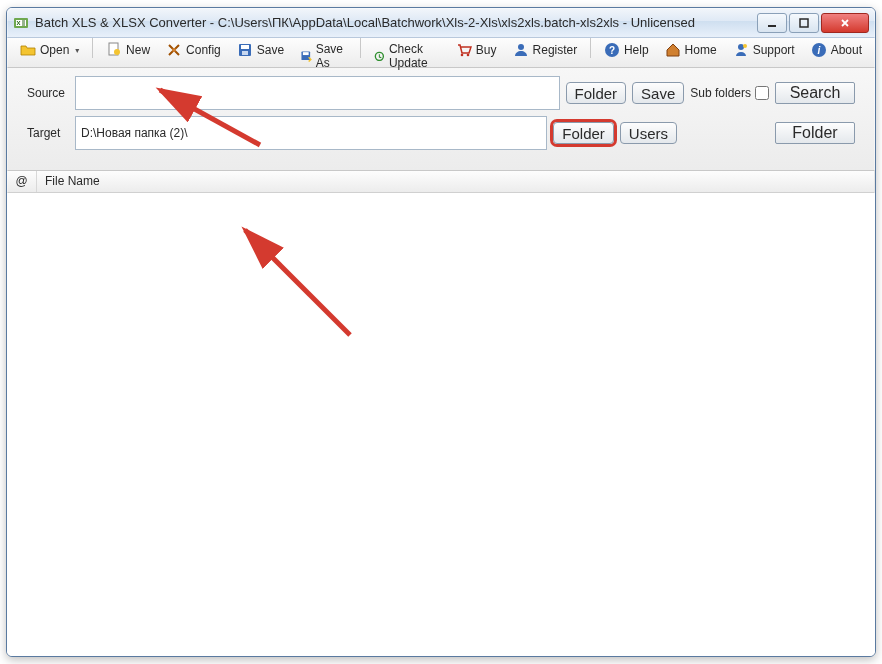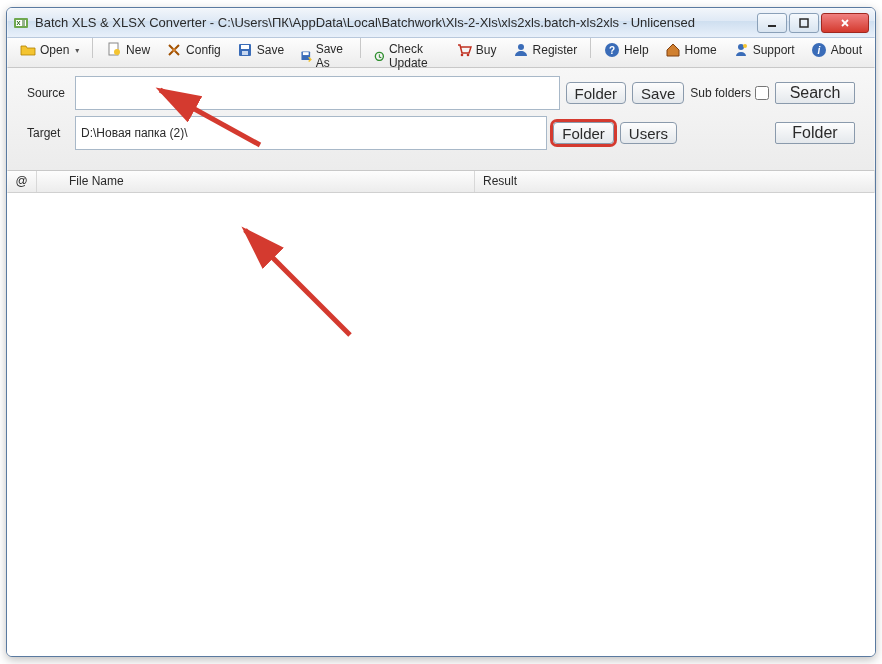--- a/index.html
+++ b/index.html
@@ -30,21 +30,21 @@
     .small-btn { height: 22px; padding: 0 8px; border: 1px solid #8a9aac; border-radius: 4px; background: linear-gradient(to bottom, #fdfdfd, #e4e8ec); cursor: pointer; font-family: inherit; font-size: 15px; color: #2a2a2a; }
     .small-btn.highlight { box-shadow: 0 0 0 3px #d43a2f; }
     .chk-label { display: flex; align-items: center; gap: 4px; color: #2a2a2a; margin: 0 0; }
     .chk-label input { width: 14px; height: 14px; }
     .wide-btn { width: 80px; height: 22px; border: 1px solid #8a9aac; border-radius: 2px; background: linear-gradient(to bottom, #fdfdfd, #e4e8ec); cursor: pointer; font-family: inherit; font-size: 16px; color: #2a2a2a; }
     
     .list-area { background: #fff; height: calc(100% - 30px - 30px - 70px); overflow: auto; }
     .list-header { height: 22px; background: linear-gradient(to bottom, #fdfdfd, #ececec); border-bottom: 1px solid #d0d0d0; display: flex; }
     .list-header .col { padding: 3px 8px; border-right: 1px solid #d8d8d8; color: #2a2a2a; font-size: 12px; }
     .col-cmd { width: 30px; text-align: center; }
-    .col-name { flex: 1; margin-left: 24px; }
+    .col-name { flex: 1; }
     .col-result { width: 400px; }
     
     .list-row { display: flex; align-items: center; height: 20px; padding: 0 4px; }
     .list-row .row-icon { width: 22px; display: flex; justify-content: center; color: #2a5caa; }
     .list-row .row-name { flex: 1; color: #1a1a1a; padding-left: 4px; }
     .list-row .row-result { width: 400px; }
     
     .annotation { position: absolute; pointer-events: none; }
     
     .shadow { position: absolute; inset: 0; pointer-events: none; border-radius: 6px; box-shadow: inset 0 0 0 1px rgba(255,255,255,0.4); }
@@ -217,21 +217,20 @@
       <button class="small-btn">Users</button>
       <span style="width:86px"></span>
       <button class="wide-btn">Folder</button>
     </div>
   </div>
 
   <div class="list-area">
     <div class="list-header">
       <div class="col col-cmd">@</div>
       <div class="col col-name">File Name</div>
-      <div class="col col-result">Result</div>
     </div>
   </div>
 
   <div class="shadow"></div>
 </div>
 
 <svg class="annotation" style="left:140px; top:75px;" width="130" height="80">
   <defs>
       <marker id="ah1" markerWidth="10" markerHeight="10" refX="8" refY="3" orient="auto">
         <path d="M0,0 L0,6 L9,3 z" fill="#d43a2f"></path>

